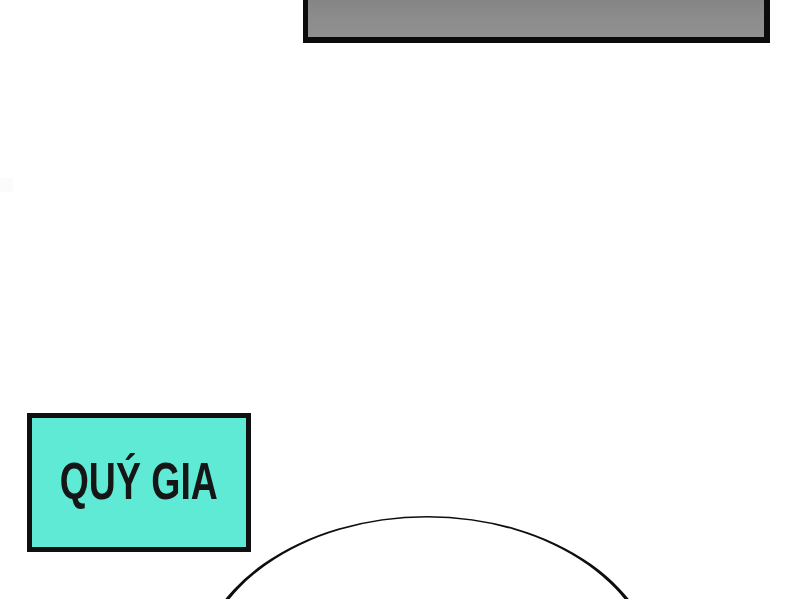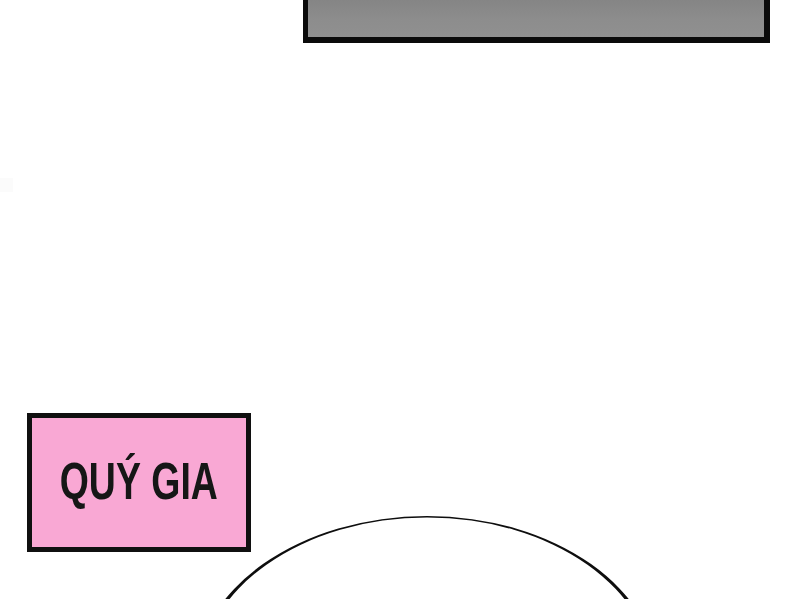--- a/index.html
+++ b/index.html
@@ -39,21 +39,21 @@
   }
   
   .caption-box {
     position: absolute;
     left: 27px;
     top: 413px;
     width: 224px;
     height: 139px;
     box-sizing: border-box;
     border: 5px solid #101010;
-    background: #f9a8d4;
+    background: #5eead4;
     display: flex;
     align-items: center;
     justify-content: center;
   }
   .caption-text {
     color: #161616;
     font-weight: 700;
     font-size: 52px;
     line-height: 1;
     white-space: nowrap;

